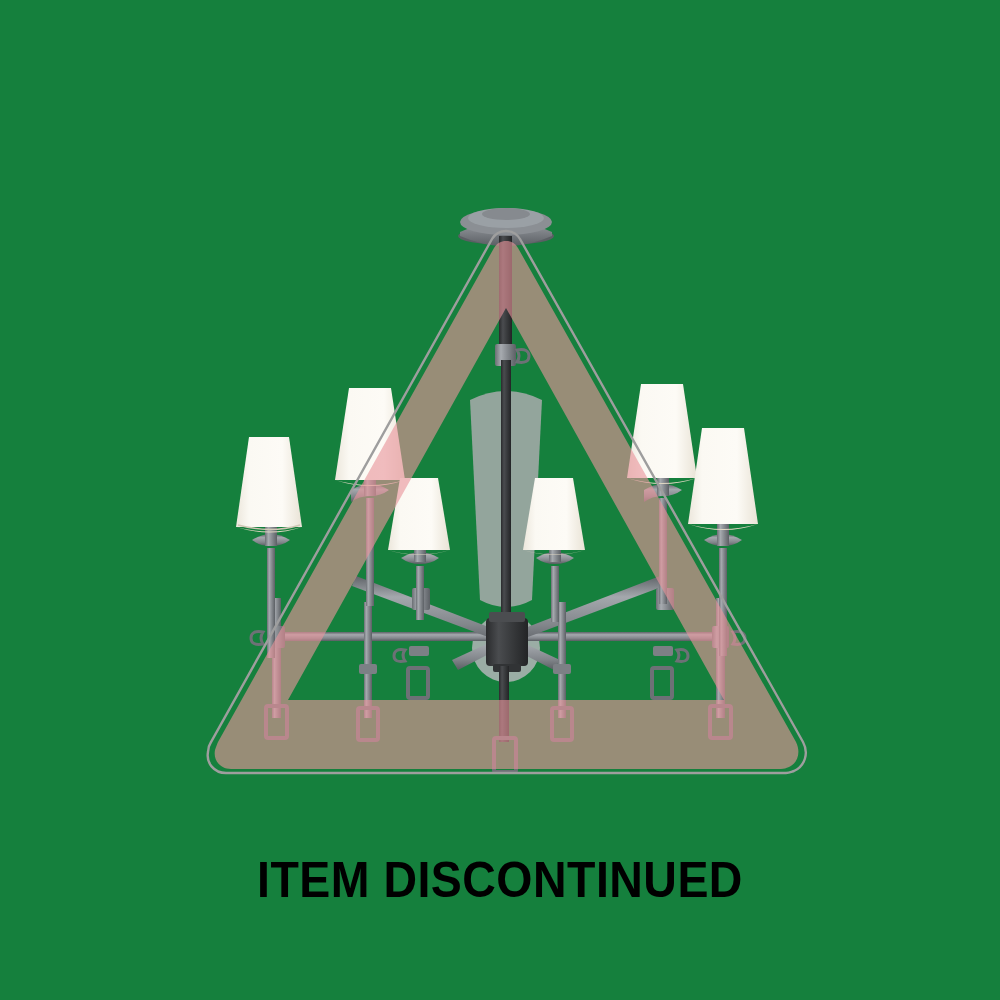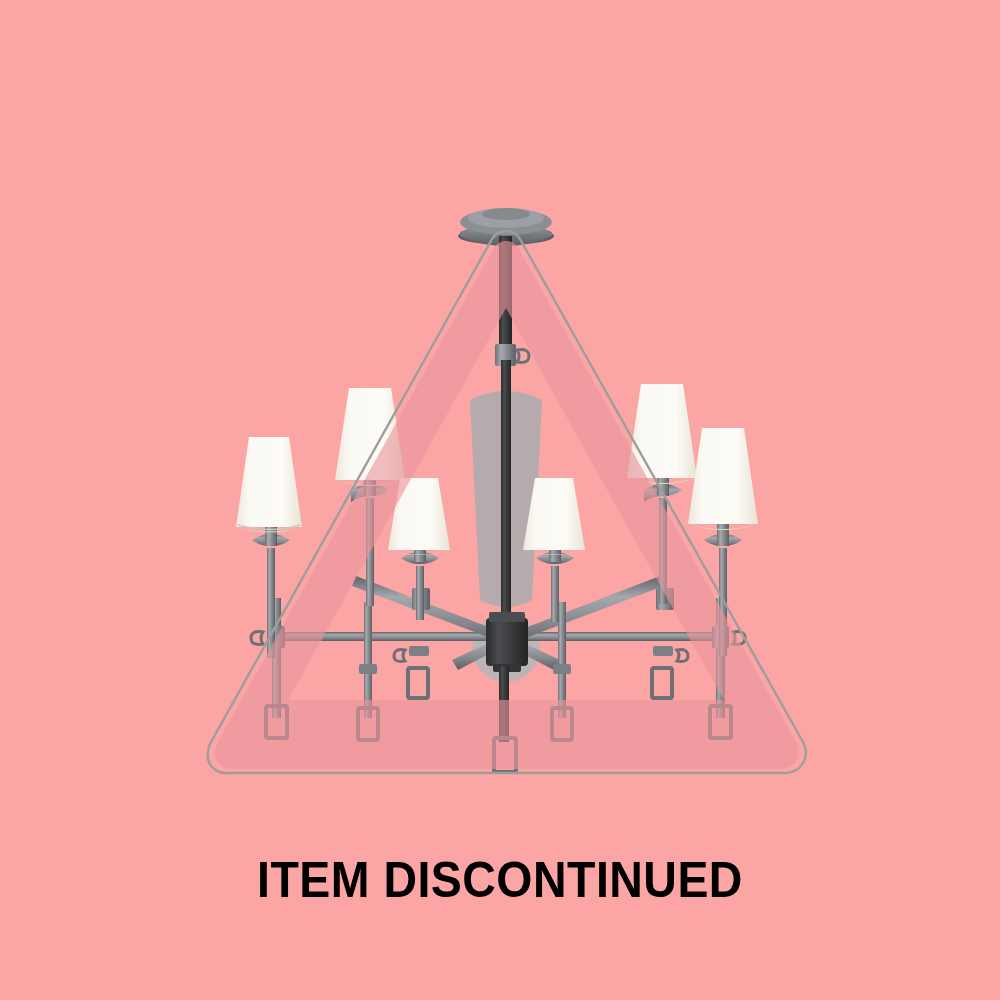--- a/index.html
+++ b/index.html
@@ -8,21 +8,21 @@
     padding: 0;
     background: #ffffff;
   }
   body {
     font-family: "Liberation Sans", sans-serif;
   }
   #stage {
     position: relative;
     width: 1000px;
     height: 1000px;
-    background: #fca5a5;
+    background: #15803d;
     overflow: hidden;
   }
   #product-figure {
     position: absolute;
     left: 0;
     top: 0;
     width: 1000px;
     height: 1000px;
   }
   #caption {

